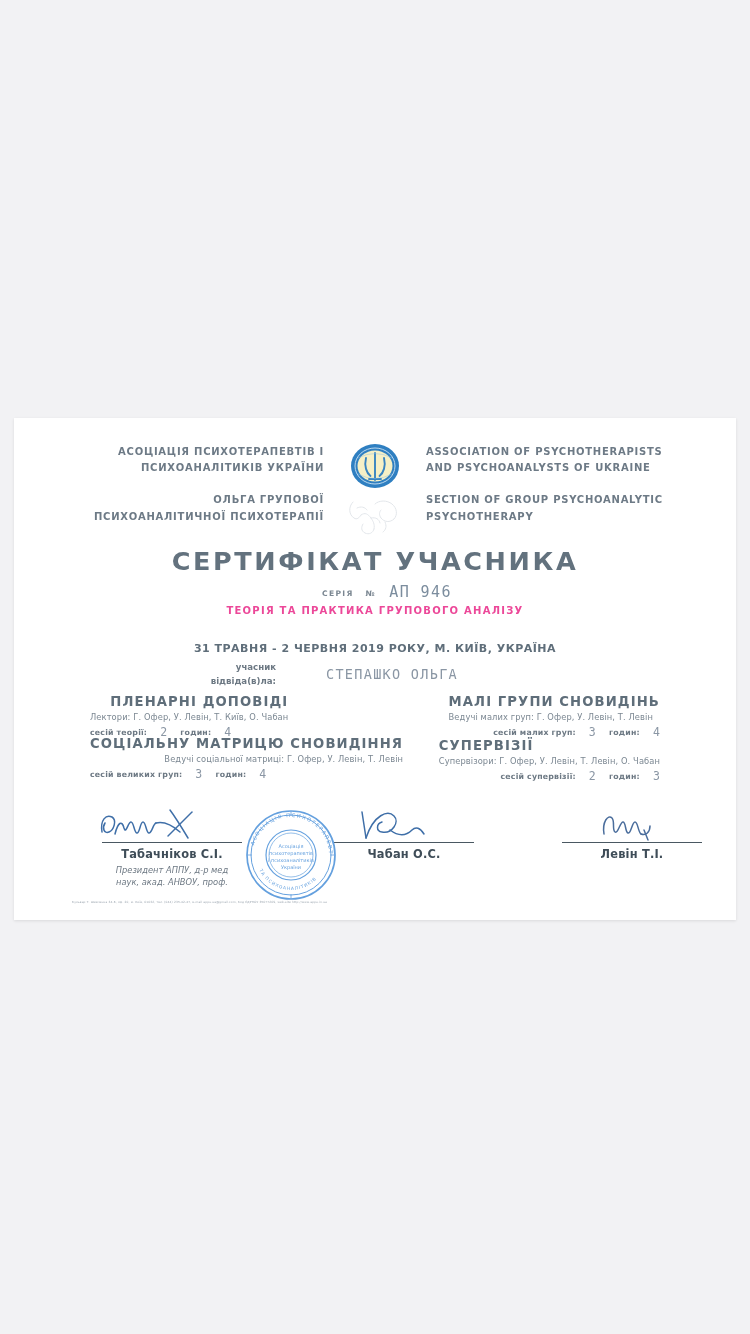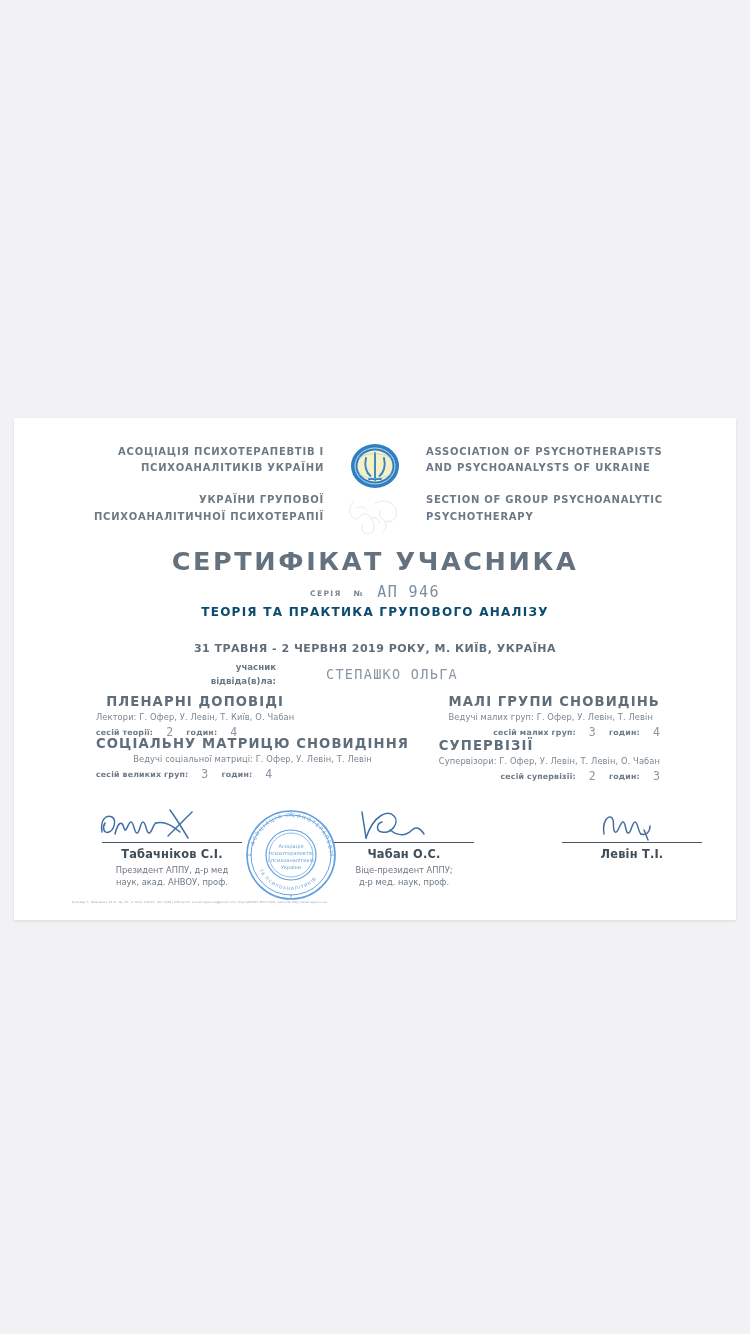--- a/index.html
+++ b/index.html
@@ -53,37 +53,38 @@
     text-align:center;
     font-size:25.5px;
     font-weight:700;
     letter-spacing:2.6px;
     color:#63727e;
   }
   .serial-row{
     position:absolute;top:164px;left:0;width:100%;
     display:flex;justify-content:center;align-items:baseline;
     gap:12px;
+    padding-left:12px;
   }
   .serial-lbl{
     font-size:7.6px;font-weight:700;letter-spacing:1.3px;color:#7b8792;
   }
   .serial-no{
     font-size:7.6px;font-weight:700;letter-spacing:.6px;color:#7b8792;
   }
   .serial-val{
     font-family:"DejaVu Sans Mono","Liberation Mono",monospace;
     font-size:15px;color:#7c8d9e;letter-spacing:1.4px;
     margin-left:2px;position:relative;top:1px;
   }
 
   .event-title{
     position:absolute;top:187px;left:0;width:100%;
     text-align:center;
-    font-size:12px;font-weight:700;letter-spacing:1.25px;color:#0c4a6e;
+    font-size:10px;font-weight:700;letter-spacing:1.25px;color:#ec4899;
   }
   .seminar-row{
     position:absolute;top:205px;left:0;width:100%;
     display:flex;justify-content:center;align-items:baseline;
   }
   .seminar-lbl{
     font-size:10.6px;font-weight:700;letter-spacing:1.8px;color:#6b7884;
     margin-right:12px;
   }
   .seminar-name{
@@ -117,21 +118,21 @@
   }
   .blk-meta{
     font-size:7.8px;font-weight:700;color:#6c7883;margin-top:2px;letter-spacing:.2px;
     display:flex;gap:13px;align-items:baseline;
   }
   .hand{
     font-family:"DejaVu Sans Mono","Liberation Mono",monospace;
     font-size:11.5px;font-weight:400;color:#8a96a4;
     position:relative;top:1px;
   }
-  .blk-left{left:82px;text-align:center;}
+  .blk-left{left:76px;text-align:right;}
   .blk-left .blk-meta{justify-content:flex-start;}
   .blk-right{right:76px;text-align:left;}
   .blk-right .blk-meta{justify-content:flex-end;}
 
   #blk-plenary{top:276px;}
   #blk-matrix{top:318px;}
   #blk-smallgroups{top:276px;}
   #blk-supervision{top:320px;}
 
   
@@ -145,21 +146,21 @@
     height:34px;position:relative;
   }
   .sig-rule{
     border-bottom:1.6px solid #4a5862;
     width:140px;margin:0 auto;
   }
   .sig-name{
     font-size:11.4px;font-weight:700;color:#3f4d58;margin-top:4px;letter-spacing:.2px;
   }
   .sig-role{
-    font-size:8.3px;color:#6d7883;margin-top:3px;line-height:1.5;
+    font-size:8.3px;color:#6d7883;margin-top:3px;line-height:1.5;font-style:italic;
   }
 
   
   #stamp{
     position:absolute;left:222px;top:382px;width:110px;height:110px;opacity:.85;
   }
 
   .footer-fine{
     position:absolute;left:58px;top:482px;width:620px;
     font-size:2.9px;color:#9aa4ae;letter-spacing:.15px;white-space:nowrap;
@@ -170,21 +171,21 @@
 <body>
 
 <div id="cert-card">
 
   <div class="header">
 
     <div class="hdr-col hdr-left">
       <div>АСОЦІАЦІЯ ПСИХОТЕРАПЕВТІВ І</div>
       <div>ПСИХОАНАЛІТИКІВ УКРАЇНИ</div>
       <div class="hdr-block2">
-        <div>УКРАЇНИ ГРУПОВОЇ</div>
+        <div>ОЛЬГА ГРУПОВОЇ</div>
         <div>ПСИХОАНАЛІТИЧНОЇ ПСИХОТЕРАПІЇ</div>
       </div>
     </div>
 
     <div class="hdr-mid">
 
       <svg class="logo-emblem" viewBox="0 0 52 48">
         <ellipse cx="26" cy="24" rx="24" ry="22" fill="#2f7fc1"></ellipse>
         <ellipse cx="26" cy="24" rx="20" ry="18" fill="none" stroke="#bcd9ef" stroke-width="1"></ellipse>
         <ellipse cx="26" cy="24" rx="17.5" ry="15.5" fill="#f6f0c6"></ellipse>
@@ -312,24 +313,20 @@
       <svg width="200" height="34" viewBox="0 0 200 34">
         <g stroke="#3f6fa8" stroke-width="1.5" fill="none" stroke-linecap="round">
           <path d="M58 4 L62 30"></path>
           <path d="M62 30 C70 6 84 2 90 8 C96 14 88 26 78 24 C72 23 72 16 78 14"></path>
           <path d="M86 22 C94 28 102 28 108 22 C112 18 116 20 120 26"></path>
         </g>
       </svg>
     </div>
     <div class="sig-rule"></div>
     <div class="sig-name">Чабан О.С.</div>
-    <div class="sig-role">
-      <div>Віце-президент АППУ;</div>
-      <div>д-р мед. наук, проф.</div>
-    </div>
   </div>
 
   <div class="sig" id="sig-3">
     <div class="sig-glyph">
       <svg width="200" height="34" viewBox="0 0 200 34">
         <g stroke="#4a6d9c" stroke-width="1.5" fill="none" stroke-linecap="round">
           <path d="M72 26 C70 14 76 6 80 10 C83 13 80 22 83 24 C86 26 88 14 91 14 C94 14 93 24 96 25 C99 26 100 14 103 14 C106 14 106 24 109 26"></path>
           <path d="M109 26 C114 28 118 24 118 18"></path>
           <path d="M112 22 L116 32"></path>
         </g>

